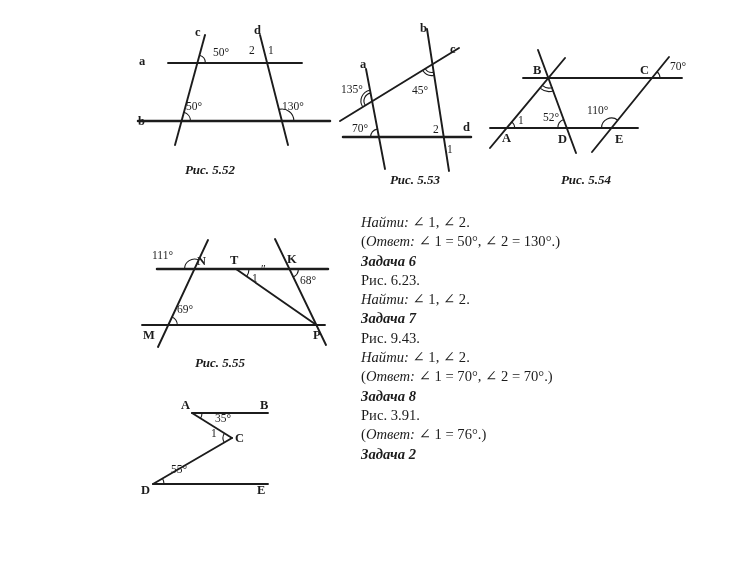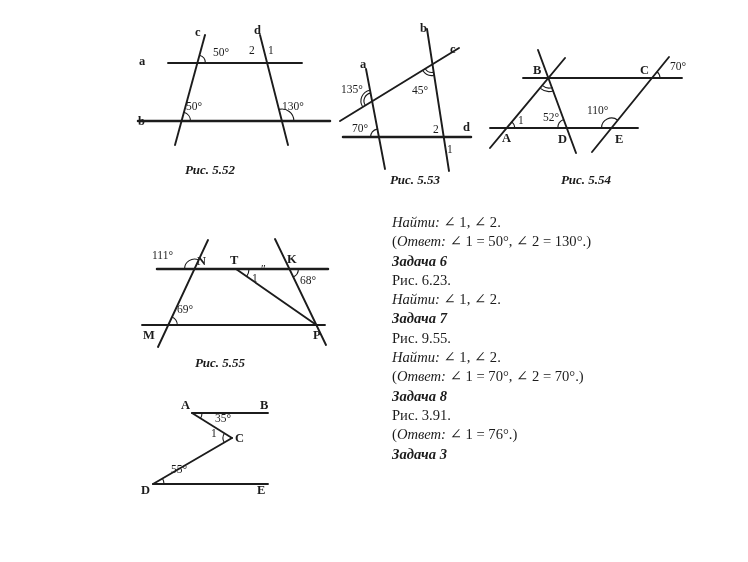--- a/index.html
+++ b/index.html
@@ -6,21 +6,21 @@
   .page{position:relative;width:748px;height:562px;background:#ffffff;overflow:hidden;
         font-family:"Liberation Serif","DejaVu Serif",serif;color:#1c1c1c;}
   svg.fig{position:absolute;overflow:visible;}
   svg .stroke{stroke:#1c1c1c;stroke-width:1.9;stroke-linecap:round;}
   svg .thick{stroke-width:2.5;}
   svg .arc{fill:none;stroke:#1c1c1c;stroke-width:1.1;}
   svg text{fill:#1c1c1c;}
   .pt{font:700 12.5px "Liberation Serif","DejaVu Serif",serif;}
   .ang{font:400 11.5px "Liberation Serif","DejaVu Sans",serif;}
   .cap{font:italic 700 13px "Liberation Serif","DejaVu Serif",serif;}
-  .textblock{position:absolute;left:392px;top:213px;width:292px;}
+  .textblock{position:absolute;left:361px;top:213px;width:292px;}
   .tline{font-size:14.6px;line-height:19.3px;height:19.3px;white-space:nowrap;}
   .tline .em{font-style:italic;}
   .tline.task .em{font-style:italic;font-weight:700;}
   .tline .rest,.tline .pre{font-style:normal;font-weight:400;}
 </style>
 </head>
 <body>
 
 <div class="page">
 
@@ -131,22 +131,22 @@
     <text class="ang" x="49" y="80">55°</text>
   </svg>
 
   <div class="textblock">
     <div class="tline najti"><span class="pre"></span><span class="em">Найти:</span><span class="rest"> ∠ 1, ∠ 2.</span></div>
     <div class="tline otvet"><span class="pre">(</span><span class="em">Ответ:</span><span class="rest"> ∠ 1 = 50°, ∠ 2 = 130°.)</span></div>
     <div class="tline task"><span class="pre"></span><span class="em">Задача 6</span><span class="rest"></span></div>
     <div class="tline ris"><span class="pre"></span><span class="em"></span><span class="rest">Рис. 6.23.</span></div>
     <div class="tline najti"><span class="pre"></span><span class="em">Найти:</span><span class="rest"> ∠ 1, ∠ 2.</span></div>
     <div class="tline task"><span class="pre"></span><span class="em">Задача 7</span><span class="rest"></span></div>
-    <div class="tline ris"><span class="pre"></span><span class="em"></span><span class="rest">Рис. 9.55.</span></div>
+    <div class="tline ris"><span class="pre"></span><span class="em"></span><span class="rest">Рис. 9.43.</span></div>
     <div class="tline najti"><span class="pre"></span><span class="em">Найти:</span><span class="rest"> ∠ 1, ∠ 2.</span></div>
     <div class="tline otvet"><span class="pre">(</span><span class="em">Ответ:</span><span class="rest"> ∠ 1 = 70°, ∠ 2 = 70°.)</span></div>
     <div class="tline task"><span class="pre"></span><span class="em">Задача 8</span><span class="rest"></span></div>
     <div class="tline ris"><span class="pre"></span><span class="em"></span><span class="rest">Рис. 3.91.</span></div>
     <div class="tline otvet"><span class="pre">(</span><span class="em">Ответ:</span><span class="rest"> ∠ 1 = 76°.)</span></div>
-    <div class="tline task"><span class="pre"></span><span class="em">Задача 3</span><span class="rest"></span></div>
+    <div class="tline task"><span class="pre"></span><span class="em">Задача 2</span><span class="rest"></span></div>
   </div>
 
 </div>
 
 </body></html>

